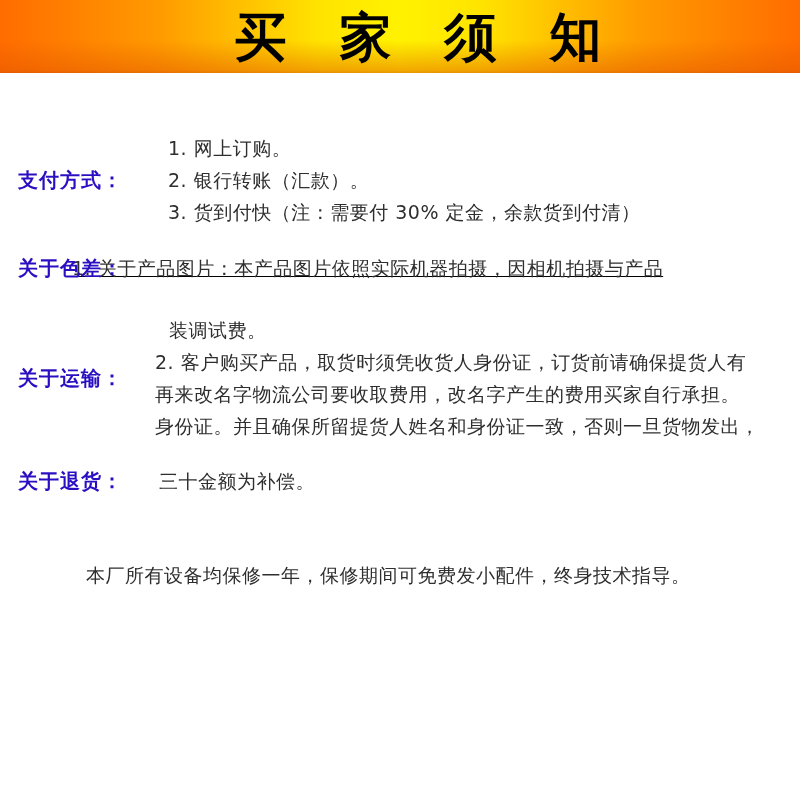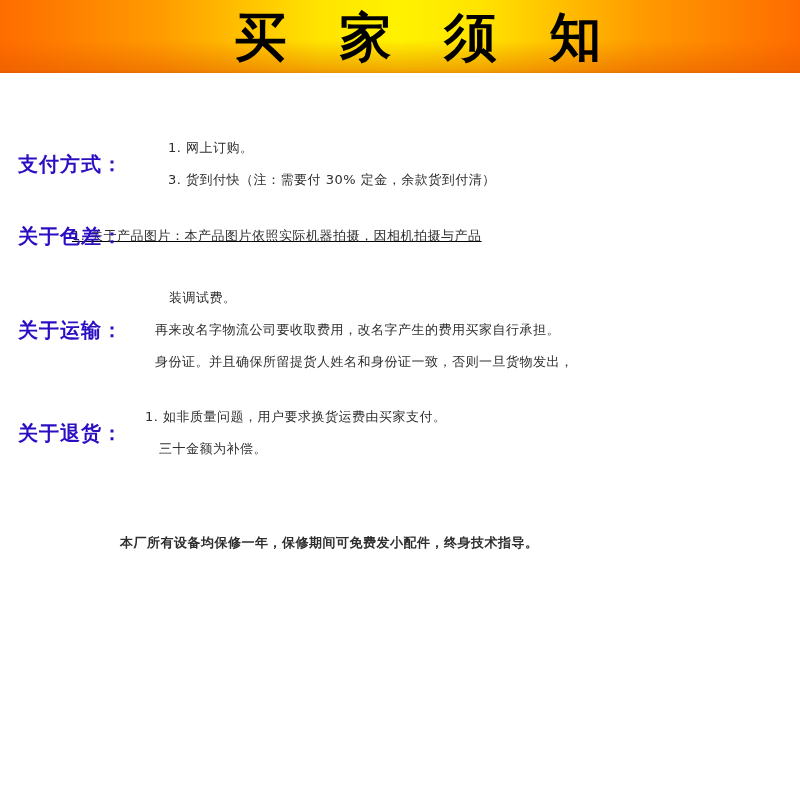--- a/index.html
+++ b/index.html
@@ -45,34 +45,34 @@
     left: 18px;
     top: 50%;
     transform: translateY(-50%);
     font-size: 20px;
     font-weight: 700;
     color: #2a0ec2;
     white-space: nowrap;
     letter-spacing: 1px;
   }
   .section-content {
-    font-size: 13px;
+    font-size: 19px;
     line-height: 32px;
     color: #2e2e2e;
     letter-spacing: 0.5px;
     white-space: nowrap;
   }
   .line { height: 32px; }
   .ind { padding-left: 14px; }
 
   .sec-payment  .section-content { margin-left: 168px; }
   .sec-color    .section-content { margin-left: 72px; }
   .sec-shipping .section-content { margin-left: 155px; }
   .sec-returns  .section-content { margin-left: 145px; }
-  .sec-service  .section-content { margin-left: 120px; font-weight: bold; }
+  .sec-service  .section-content { margin-left: 86px; }
 
   .sec-payment  { margin-top: 0;  }
   .sec-color    { margin-top: 24px; text-decoration: underline; }
   .sec-shipping { margin-top: 30px; }
   .sec-returns  { margin-top: 23px; }
   .sec-service  { margin-top: 62px; }
 </style>
 </head>
 <body>
 
@@ -86,44 +86,45 @@
       <span>知</span>
     </div>
   </div>
 
   <div class="sections">
 
     <div class="section sec-payment">
       <div class="section-label">支付方式：</div>
       <div class="section-content">
         <div class="line">1. 网上订购。</div>
+        <div class="line">2. 银行转账（汇款）。</div>
         <div class="line">3. 货到付快（注：需要付 30% 定金，余款货到付清）</div>
       </div>
     </div>
 
     <div class="section sec-color">
       <div class="section-label">关于色差：</div>
       <div class="section-content">
         <div class="line">1. 关于产品图片：本产品图片依照实际机器拍摄，因相机拍摄与产品</div>
       </div>
     </div>
 
     <div class="section sec-shipping">
       <div class="section-label">关于运输：</div>
       <div class="section-content">
         <div class="line ind">装调试费。</div>
+        <div class="line">2. 客户购买产品，取货时须凭收货人身份证，订货前请确保提货人有</div>
         <div class="line">再来改名字物流公司要收取费用，改名字产生的费用买家自行承担。</div>
         <div class="line">身份证。并且确保所留提货人姓名和身份证一致，否则一旦货物发出，</div>
       </div>
     </div>
 
     <div class="section sec-returns">
       <div class="section-label">关于退货：</div>
       <div class="section-content">
-        <div class="line">1. 如非质量问题，用户要求换货运费由买家支付。</div>
         <div class="line ind">三十金额为补偿。</div>
       </div>
     </div>
 
     <div class="section sec-service">
       <div class="section-content">
         <div class="line">本厂所有设备均保修一年，保修期间可免费发小配件，终身技术指导。</div>
       </div>
     </div>
 

